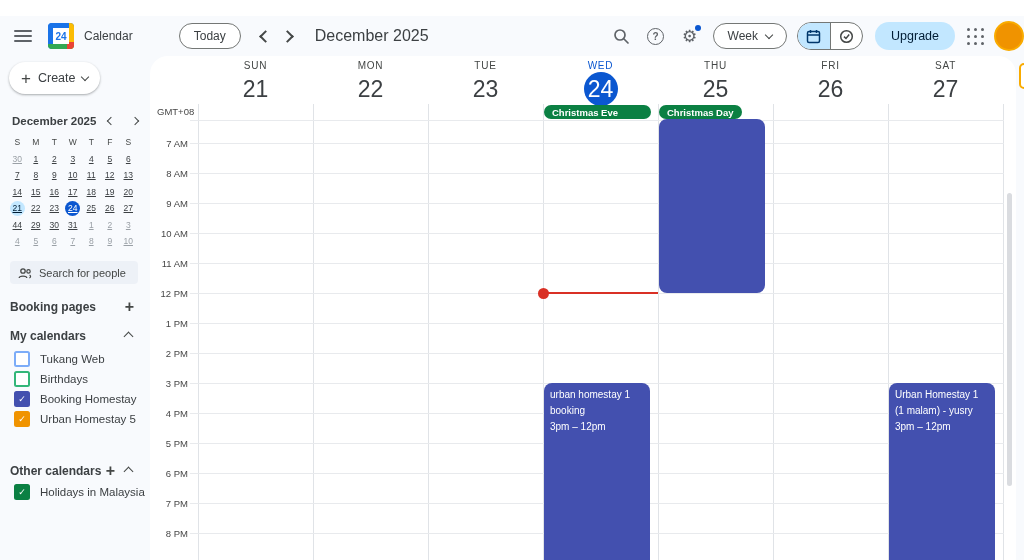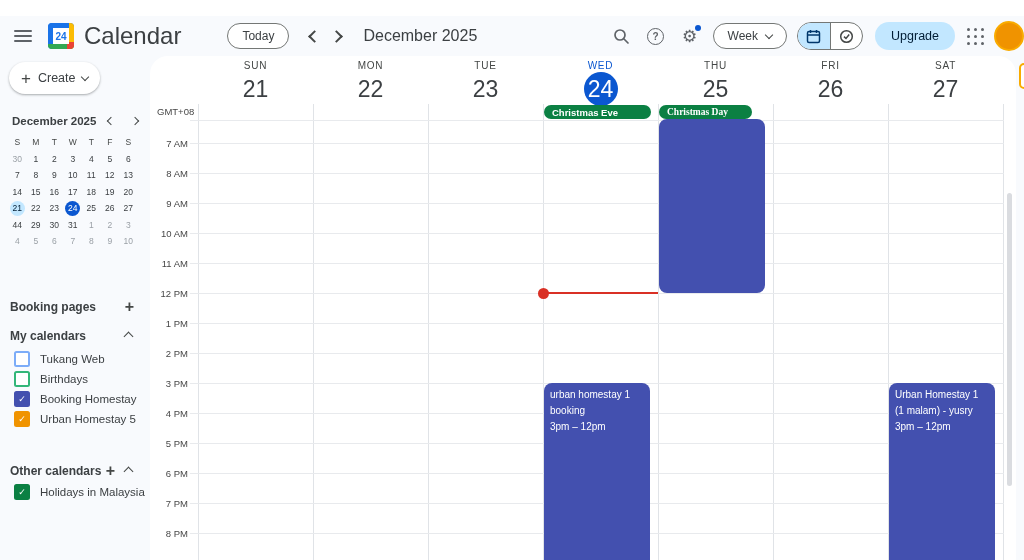--- a/index.html
+++ b/index.html
@@ -10,21 +10,21 @@
   .burger{width:18px;height:12px;display:flex;flex-direction:column;justify-content:space-between;cursor:pointer;}
   .burger span{display:block;height:2px;background:#5F6368;border-radius:1px;}
   .logo{position:relative;width:26px;height:26px;margin-left:16px;border-radius:4px;overflow:hidden;background:#fff;flex:none;}
   .logo .lg-top{position:absolute;top:0;left:0;width:26px;height:5px;background:#1A73E8;}
   .logo .lg-left{position:absolute;top:0;left:0;width:5px;height:26px;background:#1A73E8;}
   .logo .lg-right{position:absolute;top:0;right:0;width:5px;height:26px;background:#FBBC04;}
   .logo .lg-bottom{position:absolute;bottom:0;left:0;width:26px;height:5px;background:#34A853;}
   .logo .lg-corner{position:absolute;bottom:0;right:0;width:7px;height:7px;background:#EA4335;}
   .logo .lg-num{position:absolute;top:5px;left:5px;width:16px;height:16px;background:#fff;color:#1A73E8;
       font-size:10px;font-weight:bold;display:flex;align-items:center;justify-content:center;}
-  .app-title{font-size:24px;color:#3C4043;margin-left:10px;}
+  .app-title{font-size:12px;color:#3C4043;margin-left:10px;}
   .pill{height:26px;border:1px solid #747775;border-radius:14px;background:#fff;display:flex;align-items:center;
         padding:0 14px;font-size:12px;color:#3C4043;cursor:pointer;box-sizing:border-box;}
   #today-btn{margin-left:46px;}
   .nav-chev{width:22px;height:22px;display:flex;align-items:center;justify-content:center;cursor:pointer;}
   .chev{display:inline-block;width:7px;height:7px;border-right:2px solid #444746;border-bottom:2px solid #444746;}
   .chev.left{transform:rotate(135deg);}  .chev.right{transform:rotate(-45deg);}
   .chev.up{transform:rotate(-135deg);width:6px;height:6px;border-width:1.6px;}
   .chev.down-sm{transform:rotate(45deg);width:5px;height:5px;border-width:1.6px;margin-top:-3px;}
   #month-title{font-size:16px;color:#3C4043;margin-left:16px;}
   #tb-right{margin-left:auto;display:flex;align-items:center;}
@@ -52,21 +52,21 @@
   #create-btn .plus{font-size:17px;color:#444746;line-height:1;}
   #create-btn .lbl{font-size:12.5px;color:#3C4043;}
   #mini-cal{position:absolute;top:58px;left:8px;width:136px;}
   #mini-cal .mc-head{display:flex;align-items:center;font-size:11.5px;font-weight:bold;color:#3C4043;padding-left:4px;}
   #mini-cal .mc-nav{margin-left:auto;display:flex;gap:10px;padding-right:2px;}
   #mini-cal .mc-nav .chev{width:5px;height:5px;border-width:1.5px;}
   #mc-grid{margin-top:6px;display:grid;grid-template-columns:repeat(7,18.5px);}
   .mc-cell{height:16.5px;display:flex;align-items:center;justify-content:center;font-size:8.5px;color:#3C4043;cursor:pointer;}
   .mc-cell.hdr{color:#444746;cursor:default;}
   .mc-cell.muted{color:#9AA0A6;}
-  .mc-cell span{width:15px;height:15px;border-radius:50%;display:flex;align-items:center;justify-content:center;}
+  .mc-cell span{width:15px;height:15px;border-radius:50%;display:flex;align-items:center;justify-content:center;text-decoration:underline;}
   .mc-cell.sel span{background:#0B57D0;color:#fff;}
   .mc-cell.hl span{background:#C2E7FF;color:#001D35;}
   #search-people{position:absolute;top:205px;left:10px;width:128px;height:23px;background:#EDF1F7;border-radius:4px;
       display:flex;align-items:center;gap:7px;padding:0 8px;font-size:11px;color:#444746;cursor:pointer;box-sizing:border-box;}
   .side-row{position:absolute;left:10px;width:130px;display:flex;align-items:center;font-size:12px;color:#3C4043;}
   .side-row .grow{flex:1;}
   .side-row .plus{font-size:16px;color:#444746;margin-right:10px;cursor:pointer;}
   .side-row.hdr{font-weight:bold;font-size:12px;justify-content:flex-end;}
   .cal-row{display:flex;align-items:center;gap:10px;height:20px;padding-left:4px;cursor:pointer;}
   .cb{width:12px;height:12px;border:2px solid #999;border-radius:2.5px;display:flex;align-items:center;justify-content:center;
@@ -326,20 +326,29 @@
           </div>
           <div class="mc-cell muted">
             <span>9</span>
           </div>
           <div class="mc-cell muted">
             <span>10</span>
           </div>
         </div>
     </div>
 
+    <div id="search-people">
+      <svg width="14" height="12" viewBox="0 0 14 12">
+          <circle cx="5" cy="4" r="2.2" fill="none" stroke="#444746" stroke-width="1.3"></circle>
+          <path d="M1.2 11 C1.2 8.4 8.8 8.4 8.8 11" fill="none" stroke="#444746" stroke-width="1.3"></path>
+          <circle cx="10.5" cy="4.4" r="1.7" fill="none" stroke="#444746" stroke-width="1.2"></circle>
+          <path d="M11.4 10.8 C12.9 10.4 13 8.7 11.6 8" fill="none" stroke="#444746" stroke-width="1.2"></path>
+        </svg>
+      <span>Search for people</span>
+    </div>
 
     <div class="side-row hdr" style="top:242px;">
       <span class="grow">Booking pages</span>
       <span class="plus" style="margin-right:6px;">+</span>
     </div>
 
     <div class="side-row hdr" style="top:273px;">
       <span class="grow">My calendars</span>
       <i class="chev up" style="margin-right:8px;"></i>
     </div>
@@ -459,21 +468,21 @@
         </div>
         <div class="day-head" style="left: 738px;">
           <div class="dn">SAT</div>
           <div class="dd">
             <span>27</span>
           </div>
         </div>
       </div>
     <div id="allday-row">
         <div class="allday-chip" style="left: 394px; width: 107px; background: rgb(11, 128, 67);">Christmas Eve</div>
-        <div class="allday-chip" style="left: 509px; width: 93px; background: rgb(11, 128, 67); font-family: Liberation Serif, serif;">Christmas Day</div>
+        <div class="allday-chip" style="left: 509px; width: 83px; background: rgb(11, 128, 67);">Christmas Day</div>
       </div>
     <div id="events-layer">
         <div class="event" style="left: 509px; width: 106px; top: 63px; height: 174px; background: rgb(67, 80, 175);"></div>
         <div class="event" style="left: 394px; width: 106px; top: 327px; height: 193px; background: rgb(67, 80, 175);">
           <div>urban homestay 1 booking</div>
           <div class="ev-time">3pm – 12pm</div>
         </div>
         <div class="event" style="left: 739px; width: 106px; top: 327px; height: 193px; background: rgb(67, 80, 175);">
           <div>Urban Homestay 1 (1 malam) - yusry</div>
           <div class="ev-time">3pm – 12pm</div>

